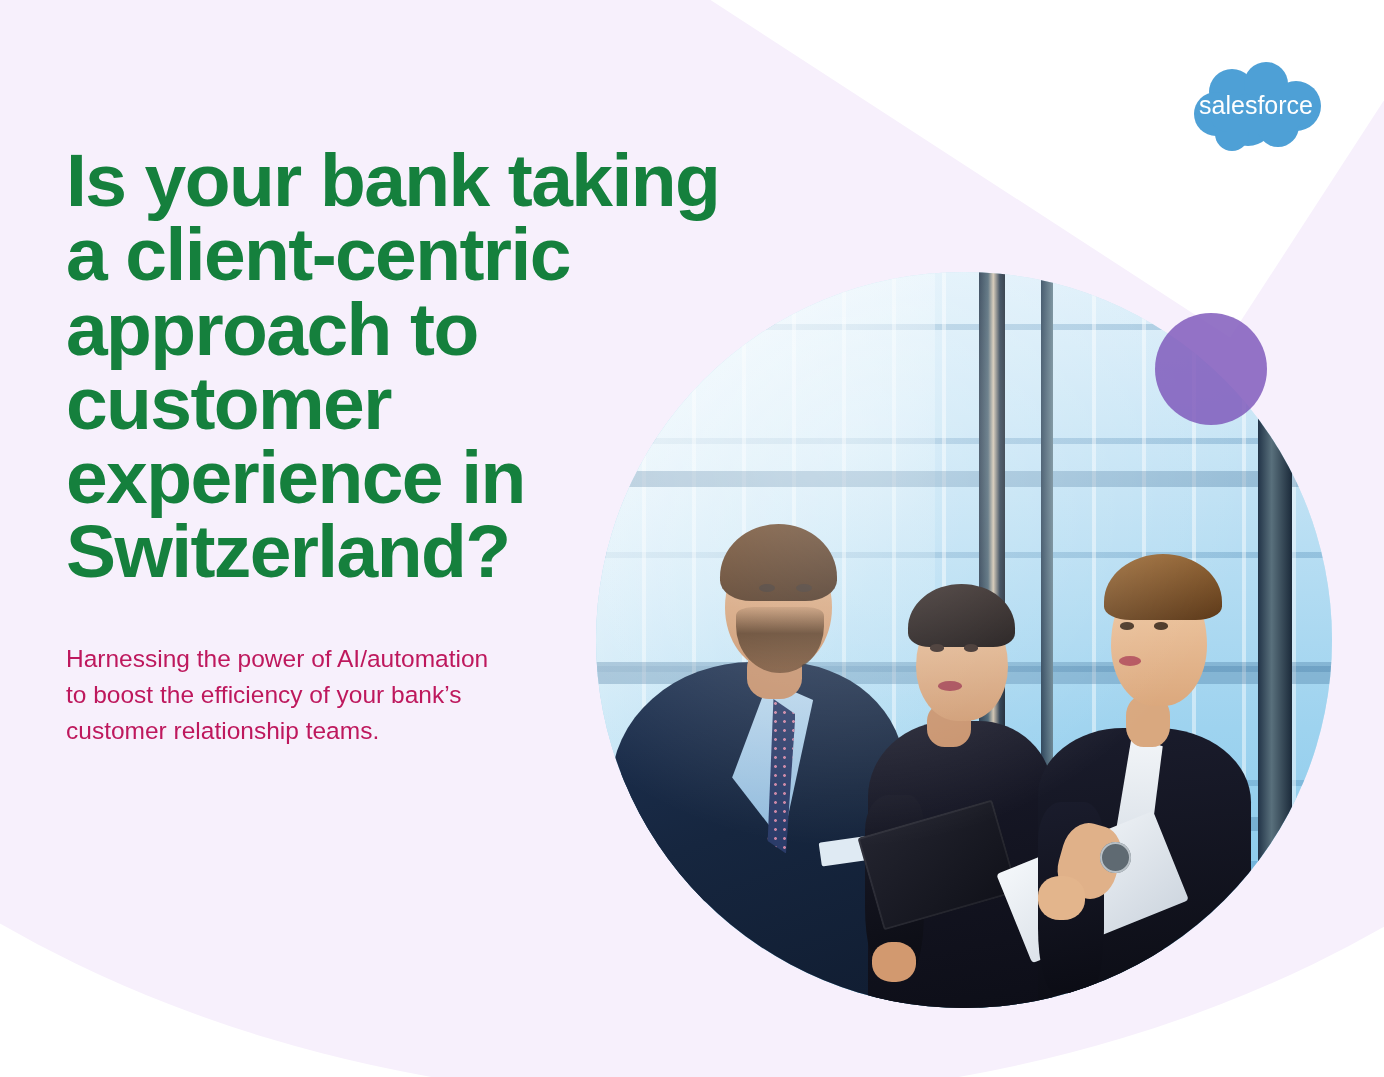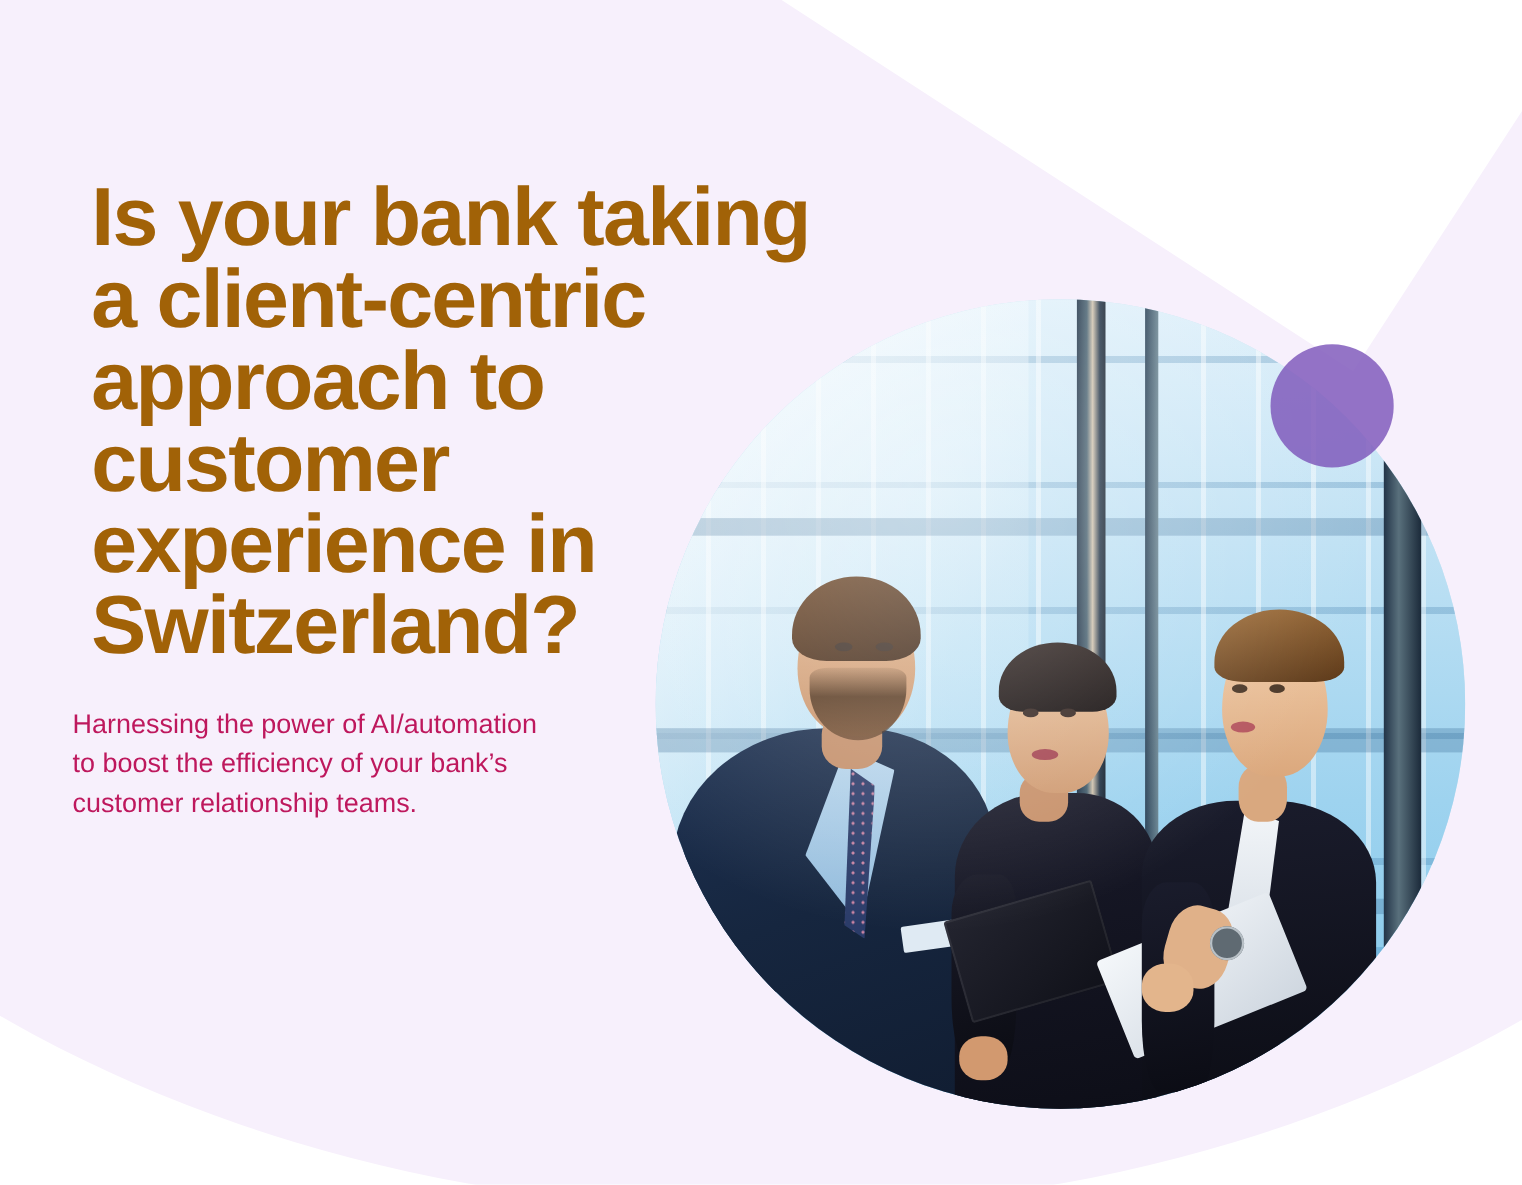--- a/index.html
+++ b/index.html
@@ -489,22 +489,22 @@
     width: 136px;
     height: 96px;
   }
 
   
   .headline {
     position: absolute;
     left: 66px;
     top: 143px;
     width: 740px;
-    margin: 17px;
-    color: #a16207;
+    margin: 0;
+    color: #15803d;
     font-family: "Liberation Sans", sans-serif;
     font-weight: bold;
     font-size: 75px;
     line-height: 0.99;
     letter-spacing: -1.6px;
     white-space: pre-line;
   }
   .subhead {
     position: absolute;
     left: 66px;
@@ -582,20 +582,35 @@
       <div class="p3-forearm"></div>
       <div class="p3-watch"></div>
       <div class="p3-hand"></div>
 
       <div class="ph-haze"></div>
     </div>
   </div>
 
   <div class="deco-circle"></div>
 
+  <div class="sf-logo">
+    <svg viewBox="0 0 136 96" width="136" height="96" aria-hidden="true">
+      <g fill="#4EA0D6">
+        <circle cx="44" cy="30" r="23"></circle>
+        <circle cx="78" cy="22" r="22"></circle>
+        <circle cx="108" cy="44" r="25"></circle>
+        <circle cx="28" cy="52" r="22"></circle>
+        <circle cx="60" cy="58" r="26"></circle>
+        <circle cx="90" cy="64" r="21"></circle>
+        <circle cx="44" cy="72" r="17"></circle>
+        <rect x="22" y="34" width="94" height="36" rx="18"></rect>
+      </g>
+      <text x="68" y="52" text-anchor="middle" font-family="&quot;Liberation Sans&quot;, sans-serif" font-size="25" fill="#ffffff">salesforce</text>
+    </svg>
+  </div>
 
   <h1 class="headline">Is your bank taking
 a client-centric
 approach to
 customer
 experience in
 Switzerland?</h1>
   <p class="subhead">Harnessing the power of AI/automation
 to boost the efficiency of your bank’s
 customer relationship teams.</p>

